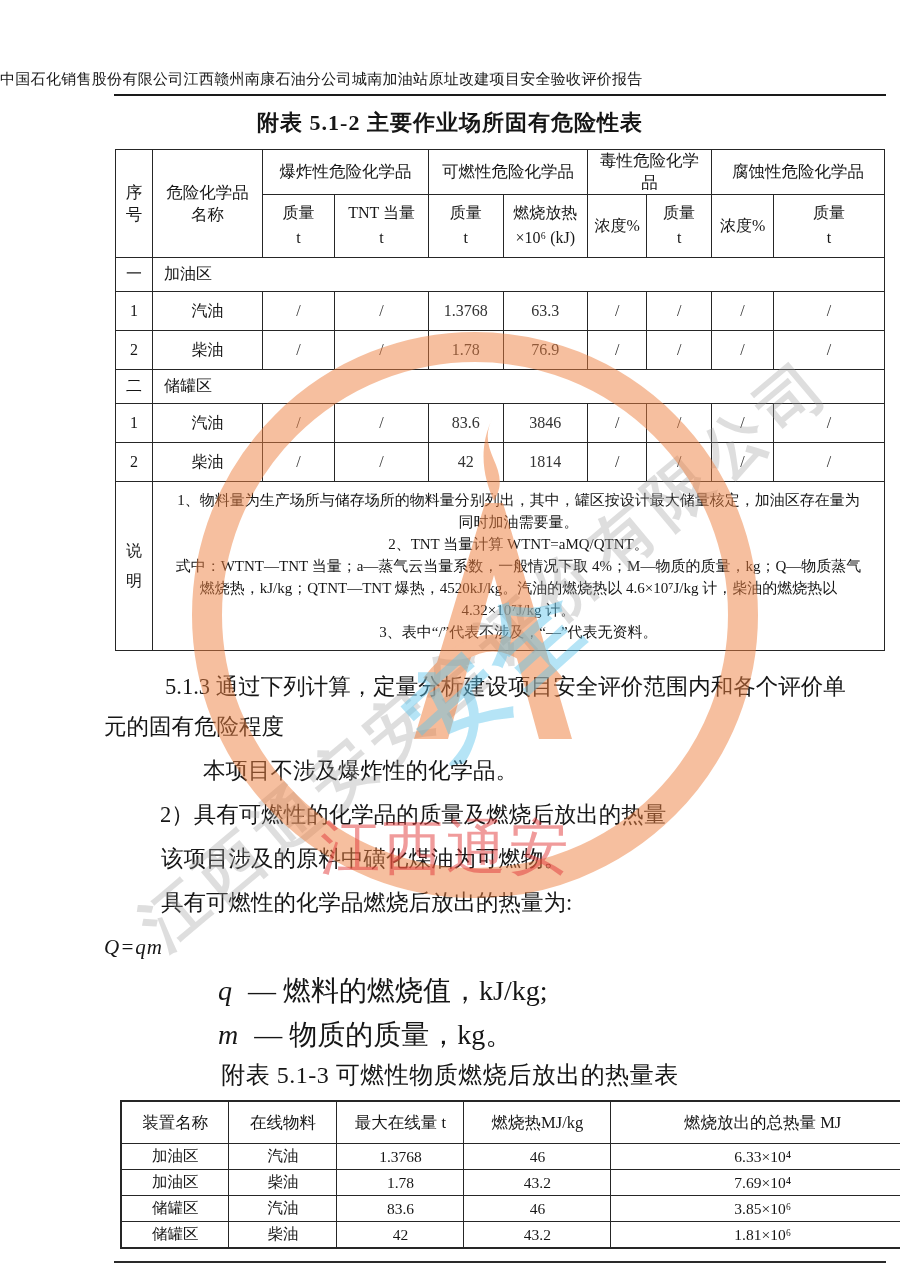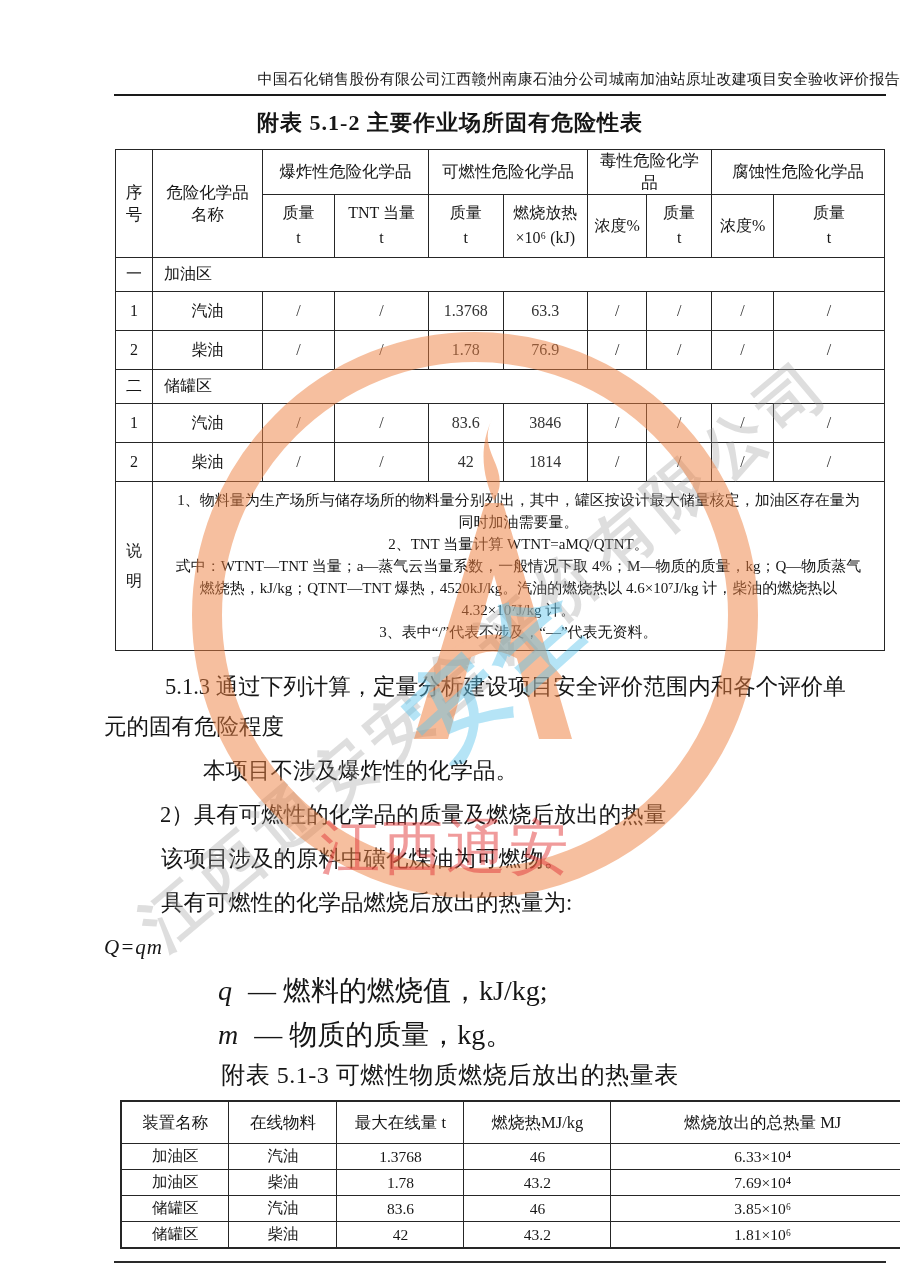--- a/index.html
+++ b/index.html
@@ -1,20 +1,20 @@
 <!DOCTYPE html>
 <html><head>
 <meta charset="utf-8">
 <style>
   html,body{margin:0;padding:0}
   body{width:900px;height:1272px;background:#ffffff;overflow:hidden;
        font-family:"Liberation Serif","DejaVu Serif",serif;color:#161616;position:relative}
   .page{position:absolute;inset:0}
 
-  .doc-header{margin:70px 0 0 0;text-align:right;font-size:15px;letter-spacing:.3px;white-space:nowrap}
+  .doc-header{margin:70px 0 0 0;text-align:left;font-size:15px;letter-spacing:.3px;white-space:nowrap}
   .header-rule{width:772px;margin:5px 0 0 114px;border-bottom:2.5px solid #1a1a1a}
   .caption1{text-align:center;font-size:22px;font-weight:600;margin-top:12px;letter-spacing:1px}
 
   table{border-collapse:collapse;table-layout:fixed}
   .t1{width:770px;margin:11px 0 0 115px;font-size:16px}
   .t1 th,.t1 td{border:1.6px solid #262626;text-align:center;vertical-align:middle;
                 font-weight:normal;padding:0 5px;overflow:hidden}
   .t1 .h1row th{height:35px;font-size:16.5px}
   .t1 .h2row th{height:62px;line-height:1.55;font-size:16px}
   .pre{white-space:pre-line}

